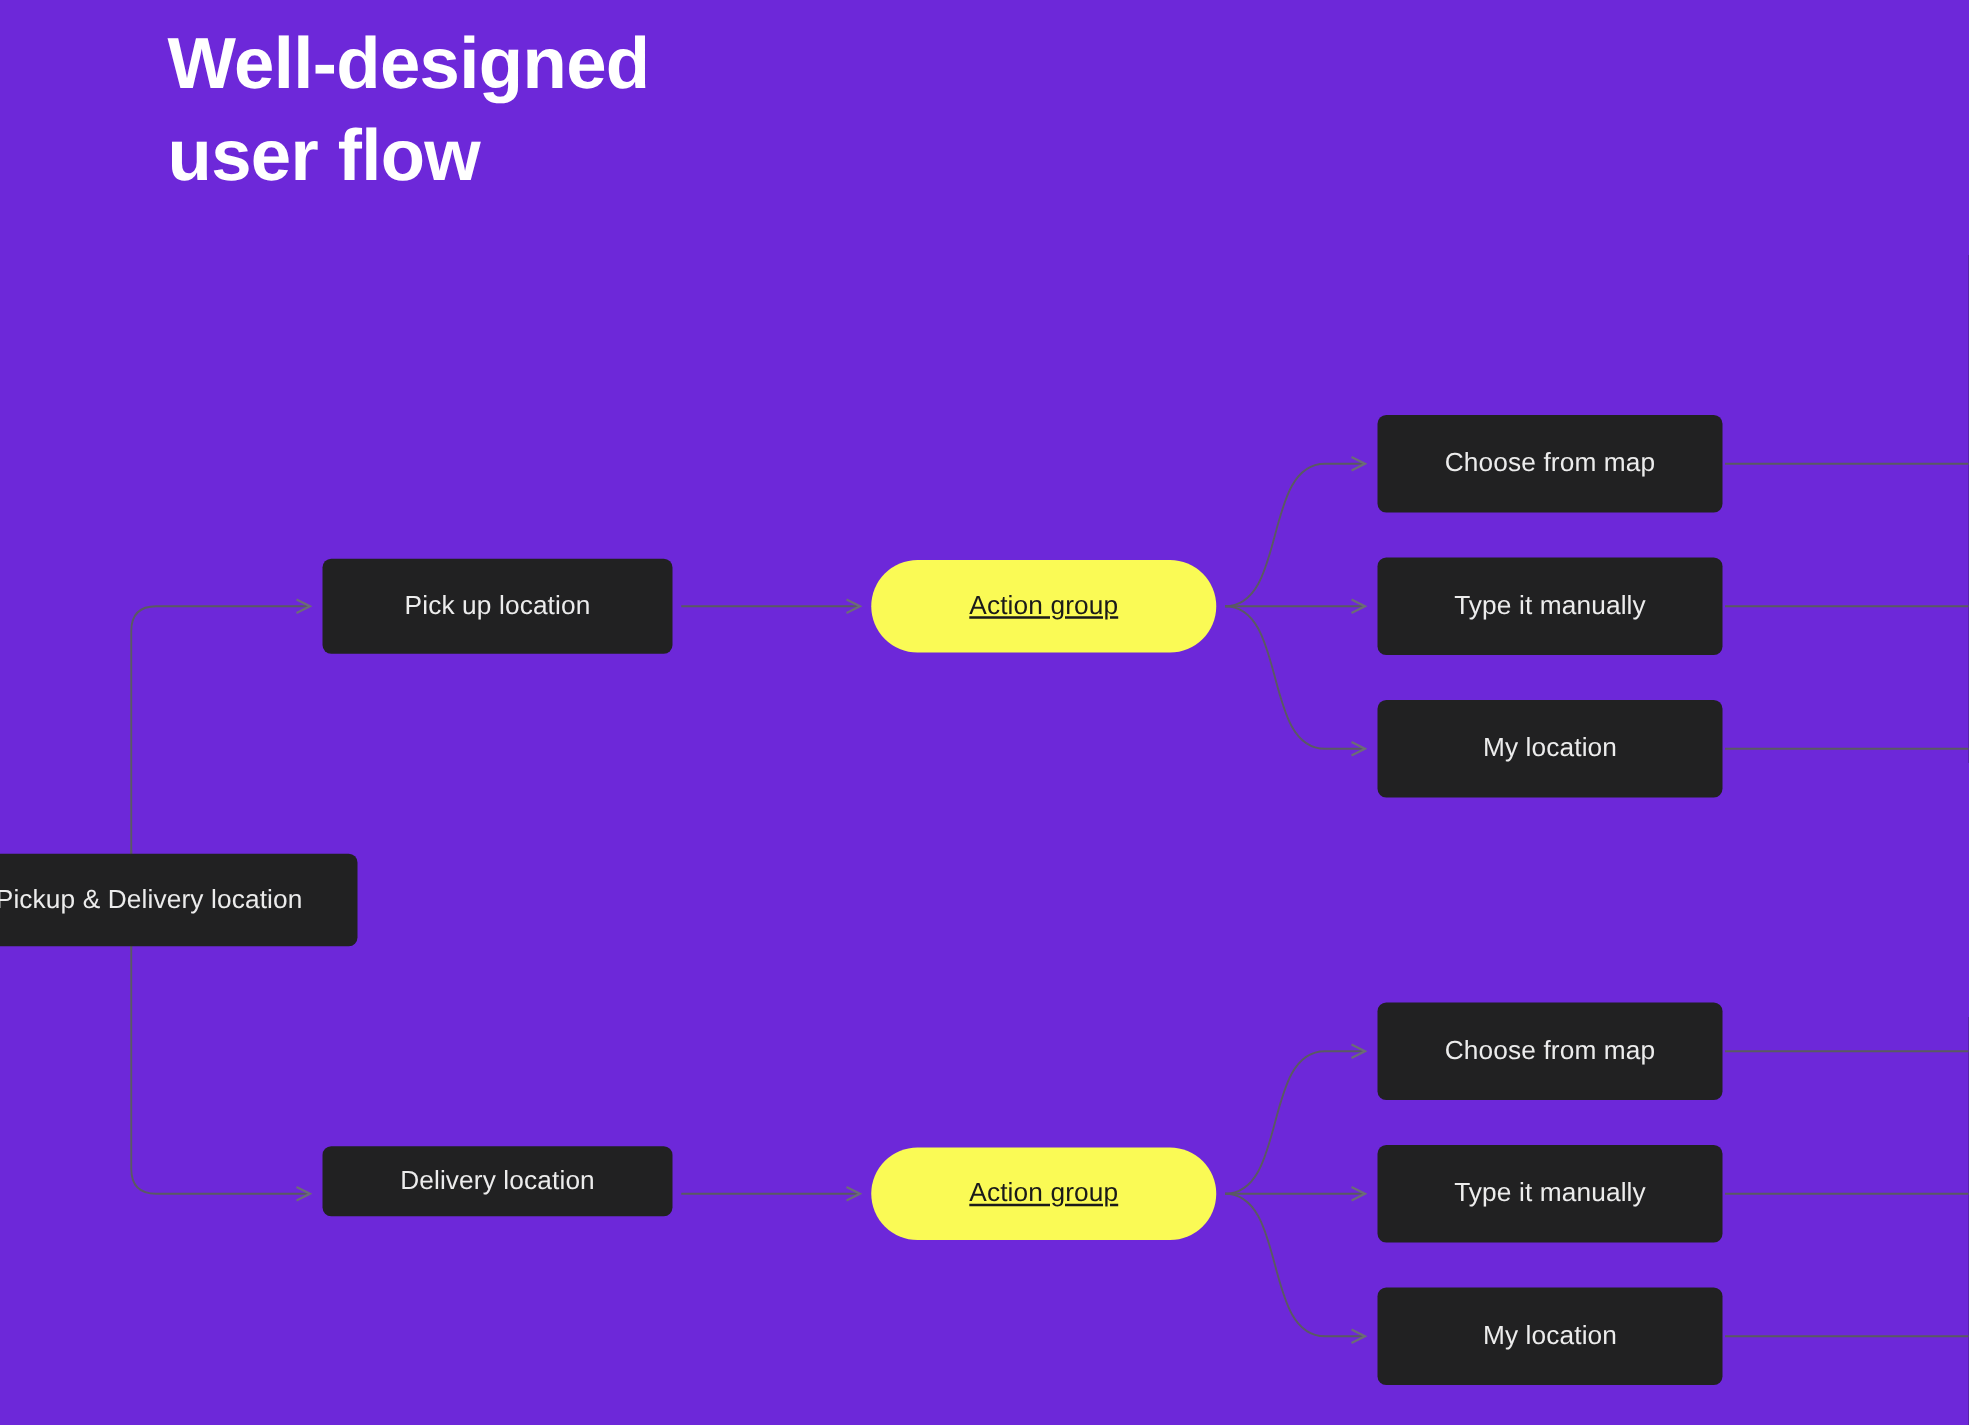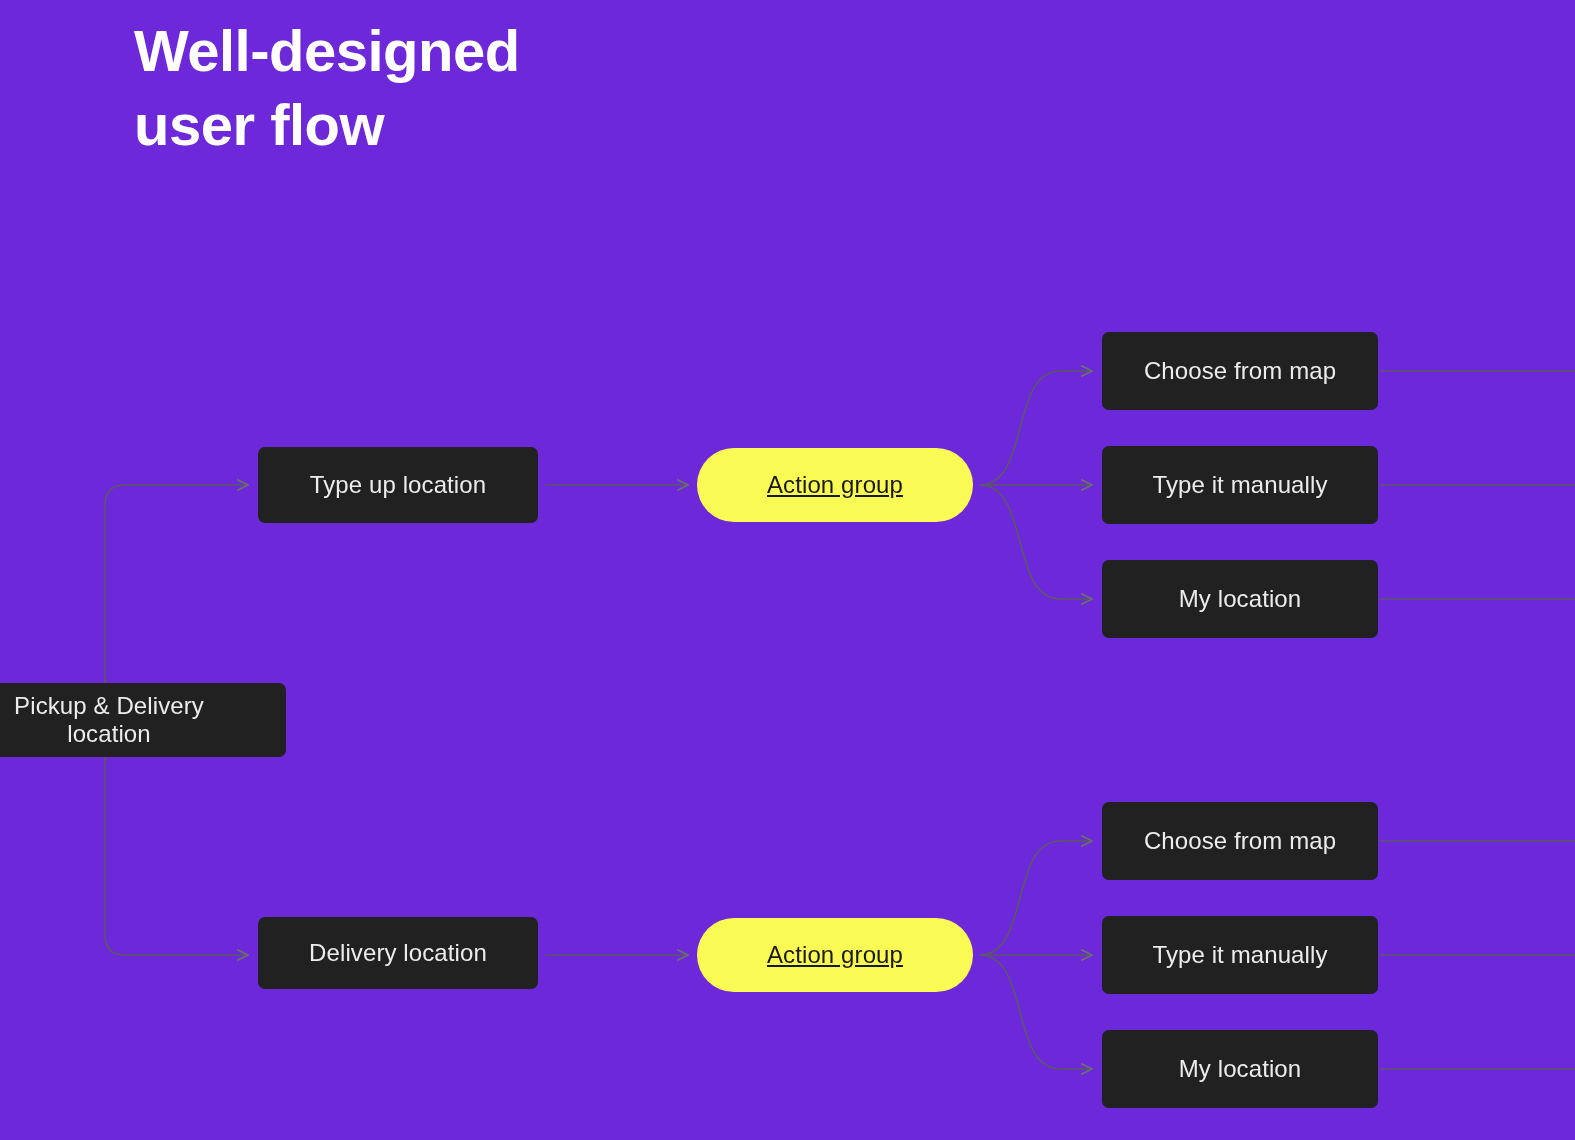--- a/index.html
+++ b/index.html
@@ -39,21 +39,21 @@
     letter-spacing: -0.5px;
     white-space: pre-line;
   }
   .node {
     position: absolute;
     box-sizing: border-box;
     display: flex;
     align-items: center;
     justify-content: center;
     text-align: center;
-    font-size: 24px;
+    font-size: 21px;
     font-weight: 400;
     letter-spacing: 0.1px;
     padding: 0 14px;
   }
   .node.dark {
     background: #212122;
     color: #ececec;
     border-radius: 7px;
   }
   .node.accent {
@@ -100,31 +100,31 @@
       <path d="M 980 955 C 1030 955 1010 1069 1060 1069 L 1092 1069" marker-end="url(#ah)"></path>
 
       <path d="M 1380 841 L 1575 841"></path>
       <path d="M 1380 955 L 1575 955"></path>
       <path d="M 1380 1069 L 1575 1069"></path>
     </g>
   </svg>
 
   <div class="node dark" style="left:-38px; top:683px; width:324px; height:74px; justify-content:flex-end; padding-right:44px;">Pickup &amp; Delivery location</div>
 
-  <div class="node dark" style="left:258px; top:447px; width:280px; height:76px;">Type up location</div>
+  <div class="node dark" style="left:258px; top:447px; width:280px; height:76px;">Pick up location</div>
 
   <div class="node accent" style="left:697px; top:448px; width:276px; height:74px;">Action group</div>
 
   <div class="node dark" style="left:1102px; top:332px; width:276px; height:78px;">Choose from map</div>
 
   <div class="node dark" style="left:1102px; top:446px; width:276px; height:78px;">Type it manually</div>
 
   <div class="node dark" style="left:1102px; top:560px; width:276px; height:78px;">My location</div>
 
-  <div class="node dark" style="left:258px; top:917px; width:280px; height:72px;">Delivery location</div>
+  <div class="node dark" style="left:258px; top:917px; width:280px; height:56px;">Delivery location</div>
 
   <div class="node accent" style="left:697px; top:918px; width:276px; height:74px;">Action group</div>
 
   <div class="node dark" style="left:1102px; top:802px; width:276px; height:78px;">Choose from map</div>
 
   <div class="node dark" style="left:1102px; top:916px; width:276px; height:78px;">Type it manually</div>
 
   <div class="node dark" style="left:1102px; top:1030px; width:276px; height:78px;">My location</div>
 
 </div>

